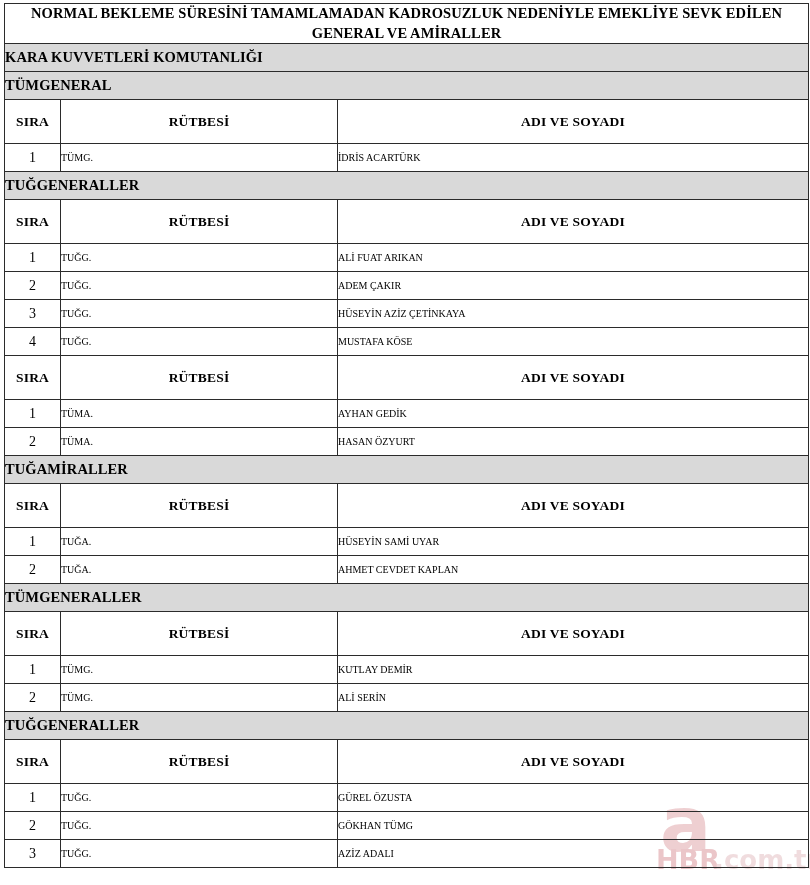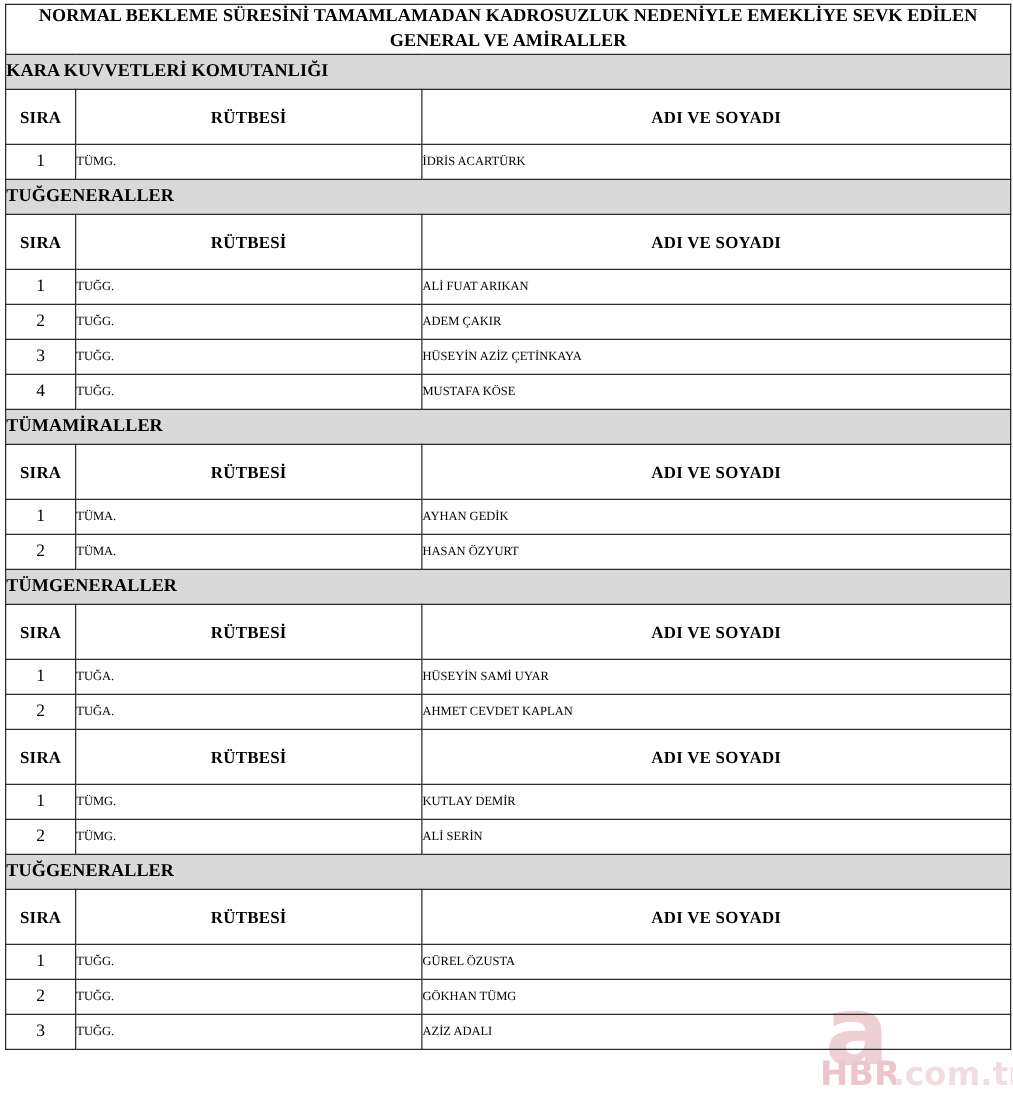--- a/index.html
+++ b/index.html
@@ -139,20 +139,23 @@
       <col class="c-adi">
     </colgroup>
     <tbody id="table-body">
         <tr>
           <td colspan="3" class="title-cell">NORMAL BEKLEME SÜRESİNİ TAMAMLAMADAN KADROSUZLUK NEDENİYLE EMEKLİYE SEVK EDİLEN GENERAL VE AMİRALLER</td>
         </tr>
         <tr>
           <td colspan="3" class="band-cell">KARA KUVVETLERİ KOMUTANLIĞI</td>
         </tr>
         <tr>
+          <td colspan="3" class="band-cell">TÜMGENERAL</td>
+        </tr>
+        <tr>
           <td class="hdr-cell">SIRA</td>
           <td class="hdr-cell">RÜTBESİ</td>
           <td class="hdr-cell">ADI VE SOYADI</td>
         </tr>
         <tr>
           <td class="num-cell">1</td>
           <td class="txt-cell">TÜMG.</td>
           <td class="txt-cell">İDRİS ACARTÜRK</td>
         </tr>
         <tr>
@@ -177,54 +180,54 @@
           <td class="num-cell">3</td>
           <td class="txt-cell">TUĞG.</td>
           <td class="txt-cell">HÜSEYİN AZİZ ÇETİNKAYA</td>
         </tr>
         <tr>
           <td class="num-cell">4</td>
           <td class="txt-cell">TUĞG.</td>
           <td class="txt-cell">MUSTAFA KÖSE</td>
         </tr>
         <tr>
-          <td colspan="3" class="band-cell">TÜMAMİRALLER</td>
-        </tr>
-        <tr>
           <td class="hdr-cell">SIRA</td>
           <td class="hdr-cell">RÜTBESİ</td>
           <td class="hdr-cell">ADI VE SOYADI</td>
         </tr>
         <tr>
           <td class="num-cell">1</td>
           <td class="txt-cell">TÜMA.</td>
           <td class="txt-cell">AYHAN GEDİK</td>
         </tr>
         <tr>
           <td class="num-cell">2</td>
           <td class="txt-cell">TÜMA.</td>
           <td class="txt-cell">HASAN ÖZYURT</td>
         </tr>
         <tr>
-          <td colspan="3" class="band-cell">TÜMGENERALLER</td>
+          <td colspan="3" class="band-cell">TUĞAMİRALLER</td>
         </tr>
         <tr>
           <td class="hdr-cell">SIRA</td>
           <td class="hdr-cell">RÜTBESİ</td>
           <td class="hdr-cell">ADI VE SOYADI</td>
         </tr>
         <tr>
           <td class="num-cell">1</td>
           <td class="txt-cell">TUĞA.</td>
           <td class="txt-cell">HÜSEYİN SAMİ UYAR</td>
         </tr>
         <tr>
           <td class="num-cell">2</td>
           <td class="txt-cell">TUĞA.</td>
           <td class="txt-cell">AHMET CEVDET KAPLAN</td>
+        </tr>
+        <tr>
+          <td colspan="3" class="band-cell">TÜMGENERALLER</td>
         </tr>
         <tr>
           <td class="hdr-cell">SIRA</td>
           <td class="hdr-cell">RÜTBESİ</td>
           <td class="hdr-cell">ADI VE SOYADI</td>
         </tr>
         <tr>
           <td class="num-cell">1</td>
           <td class="txt-cell">TÜMG.</td>
           <td class="txt-cell">KUTLAY DEMİR</td>

